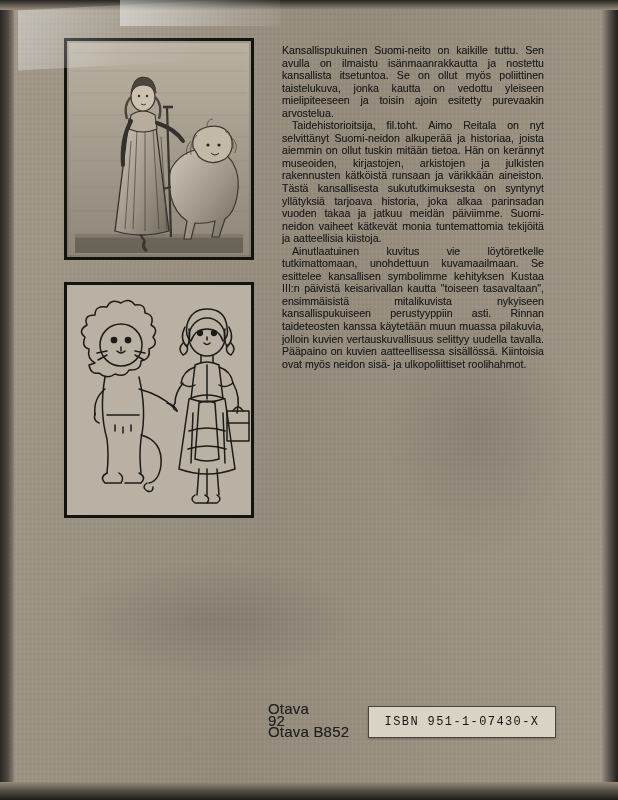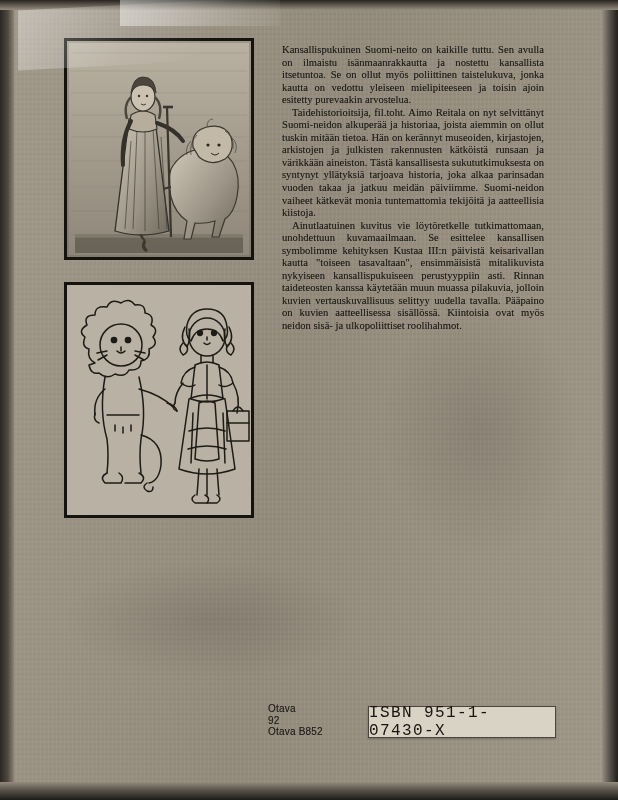--- a/index.html
+++ b/index.html
@@ -91,51 +91,51 @@
       repeating-linear-gradient(90deg, rgba(255,255,255,0.05) 0 1px, rgba(0,0,0,0.02) 1px 3px),
       #b3aa9c;
   }
 
   
   #imprint {
     position: absolute;
     left: 268px; top: 703px;
     color: #21201d;
     font-family: "Liberation Sans", sans-serif;
-    font-size: 10px;
+    font-size: 15px;
     line-height: 11.5px;
     letter-spacing: 0.2px;
   }
 
   
   #isbn-box {
     position: absolute;
     left: 368px; top: 706px;
     width: 186px; height: 30px;
     background: #d9d3c6;
     border: 1px solid #4a463e;
     box-shadow: 0 1px 2px rgba(0,0,0,0.25);
     display: flex;
     align-items: center;
     justify-content: center;
   }
   #isbn-text {
     font-family: "Liberation Mono", monospace;
-    font-size: 16px;
+    font-size: 12px;
     letter-spacing: 1.4px;
     color: #16150f;
   }
 
   
   #blurb {
     position: absolute;
     left: 282px; top: 44px;
     width: 262px;
     color: #1c1b18;
-    font-family: Liberation Serif, serif;
+    font-family: Liberation Sans, sans-serif;
     font-size: 10.6px;
     line-height: 12.55px;
     text-align: justify;
     text-justify: inter-word;
     -webkit-hyphens: none;
     hyphens: none;
   }
   #blurb p { margin: 0; }
   #blurb p + p { text-indent: 10px; }
 

